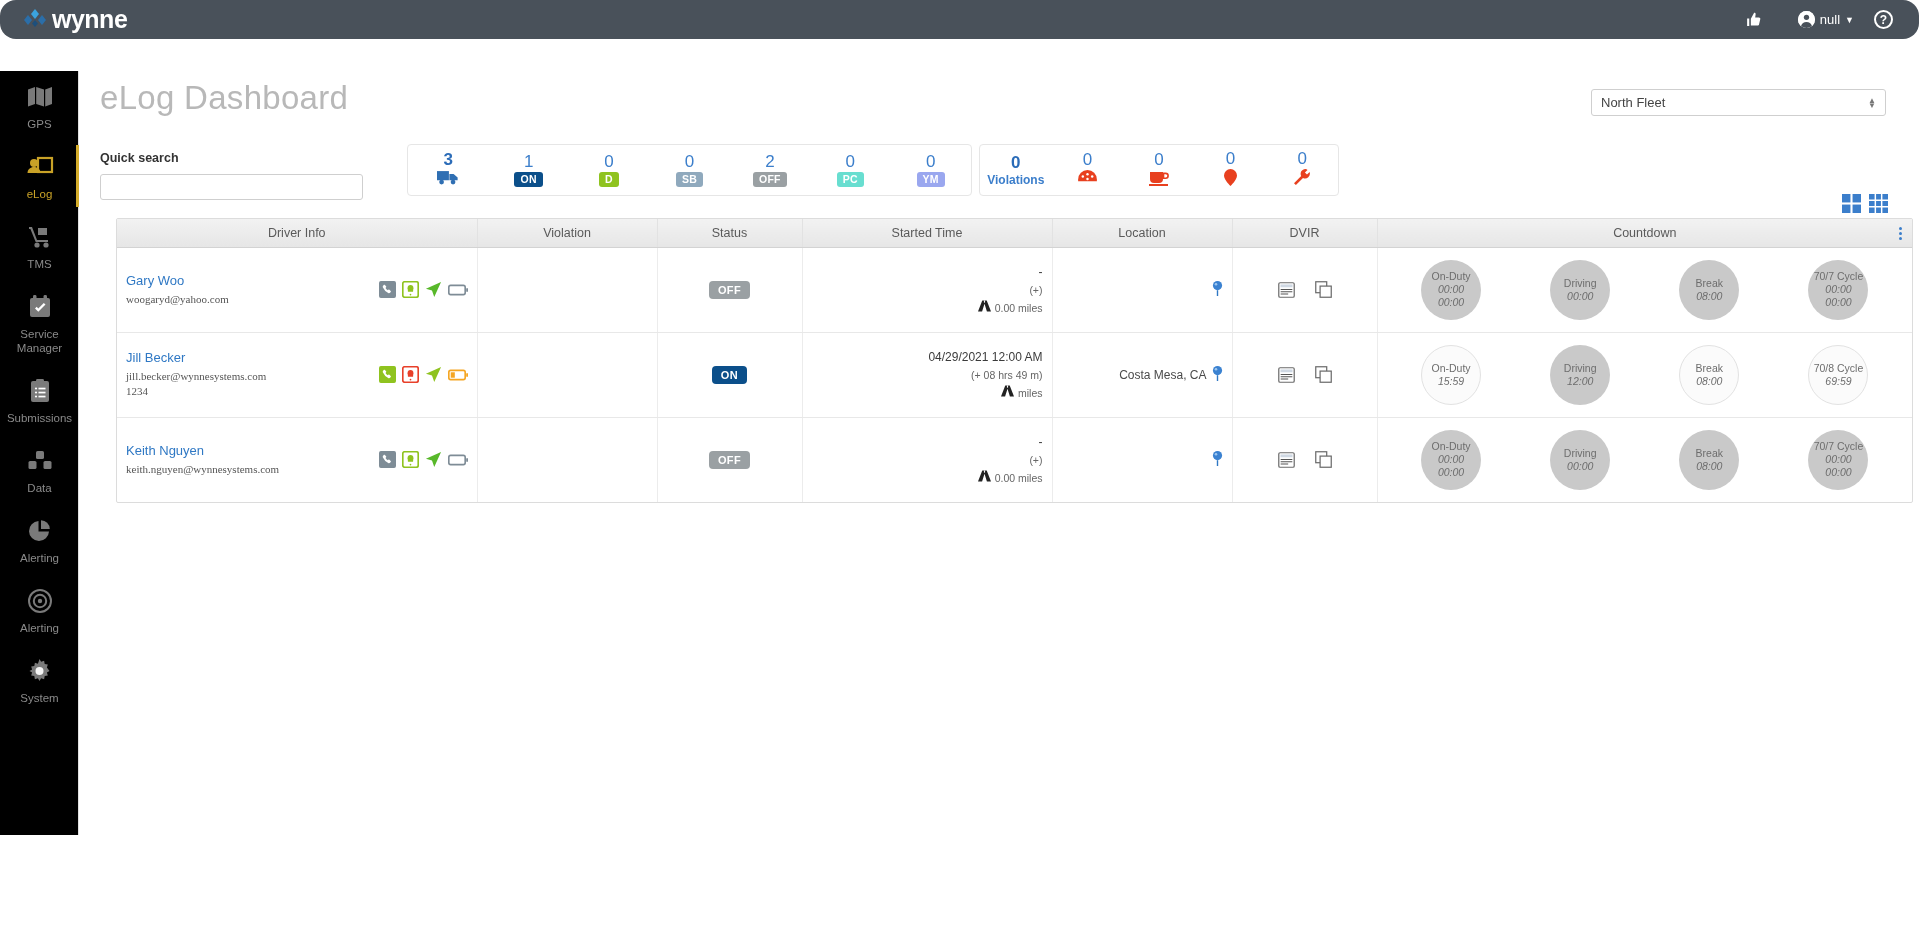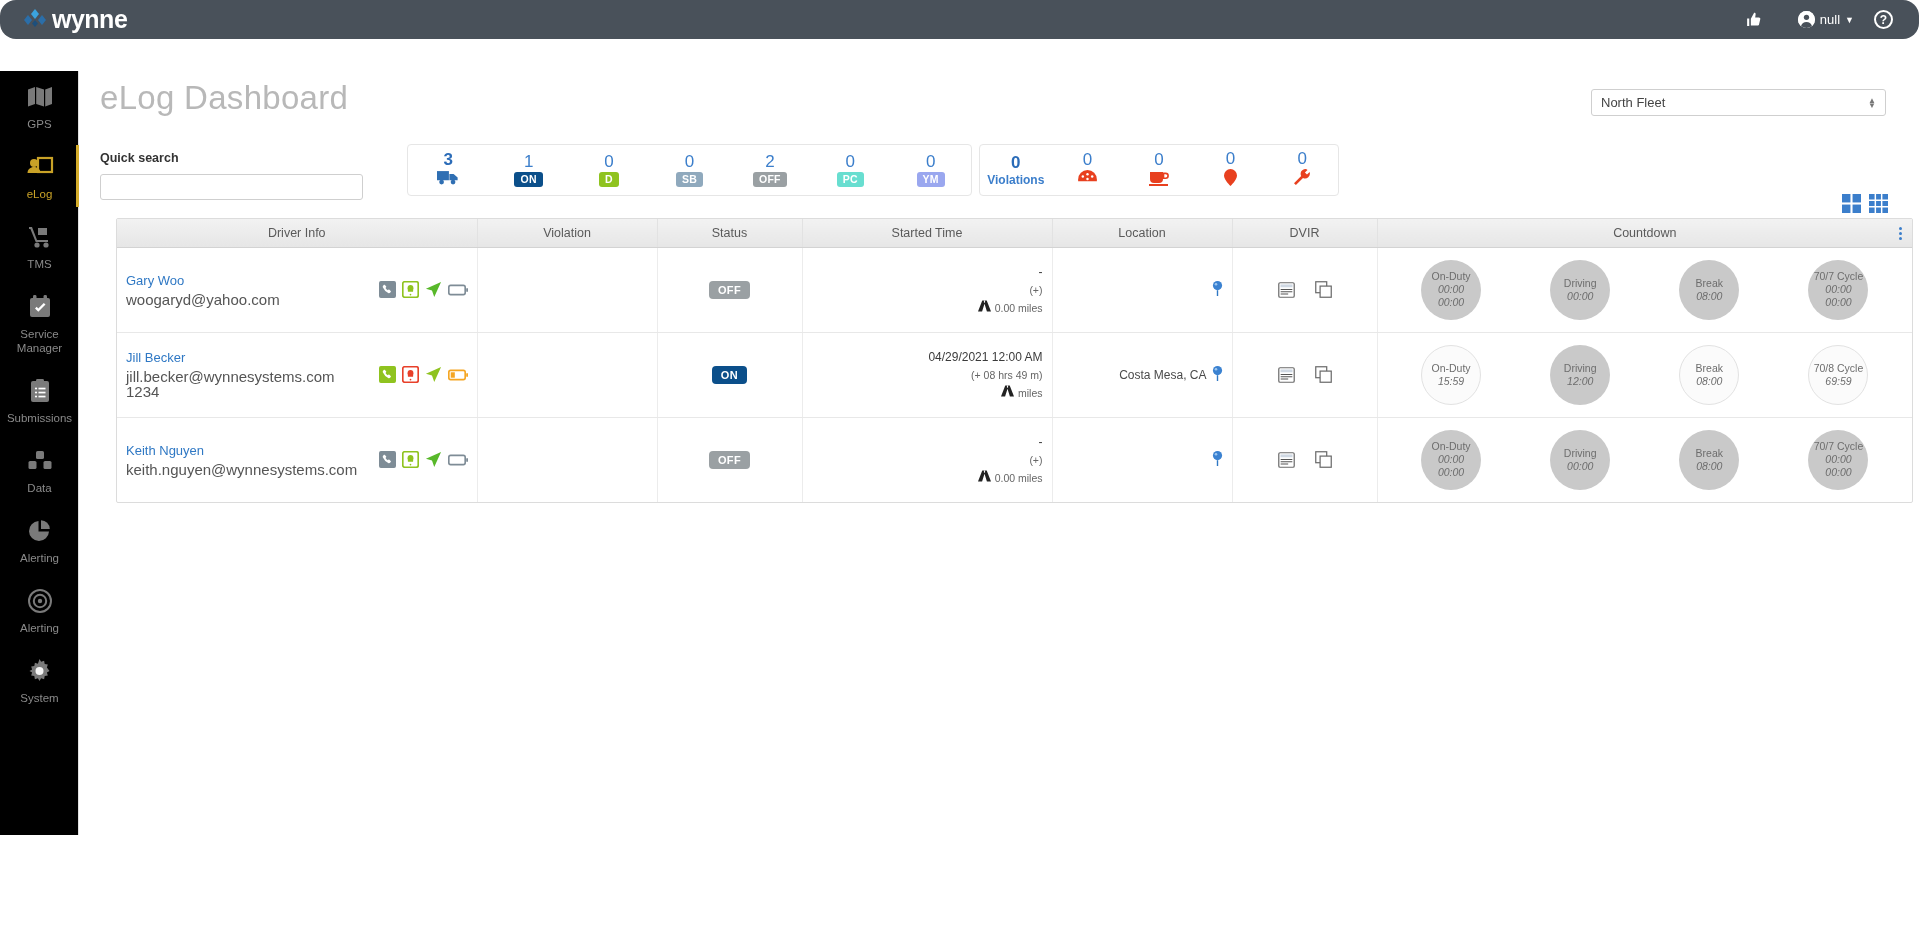--- a/index.html
+++ b/index.html
@@ -100,21 +100,21 @@
   tbody td{
     border-bottom:1px solid #e8e8e8; border-right:1px solid #ececec;
     height:85px; vertical-align:middle; padding:6px 9px; font-size:12px; color:#444;
   }
   tbody tr:last-child td{ border-bottom:none;}
   tbody td:last-child{ border-right:none;}
 
   .drv-cell{ display:flex; align-items:center; }
   .drv-info{ flex:1; min-width:0;}
   .drv-name{ color:#2f78c4; font-size:13px; margin-bottom:4px; cursor:pointer;}
-  .drv-sub{ color:#555; font-size:15px; line-height:15px;}
+  .drv-sub{ color:#555; font-size:11px; line-height:15px;font-family:Liberation Serif, serif;}
   .drv-icons{ display:flex; align-items:center; gap:6px; margin-left:8px;}
 
   .status-cell{ text-align:center;}
   .st-badge{
     display:inline-block; color:#fff; font-size:11px; font-weight:bold;
     padding:3px 9px; border-radius:4px; letter-spacing:0.4px;
   }
 
   .time-cell{ text-align:right; line-height:18px;}
   .time-main{ font-size:12px; color:#3b3b3b;}

